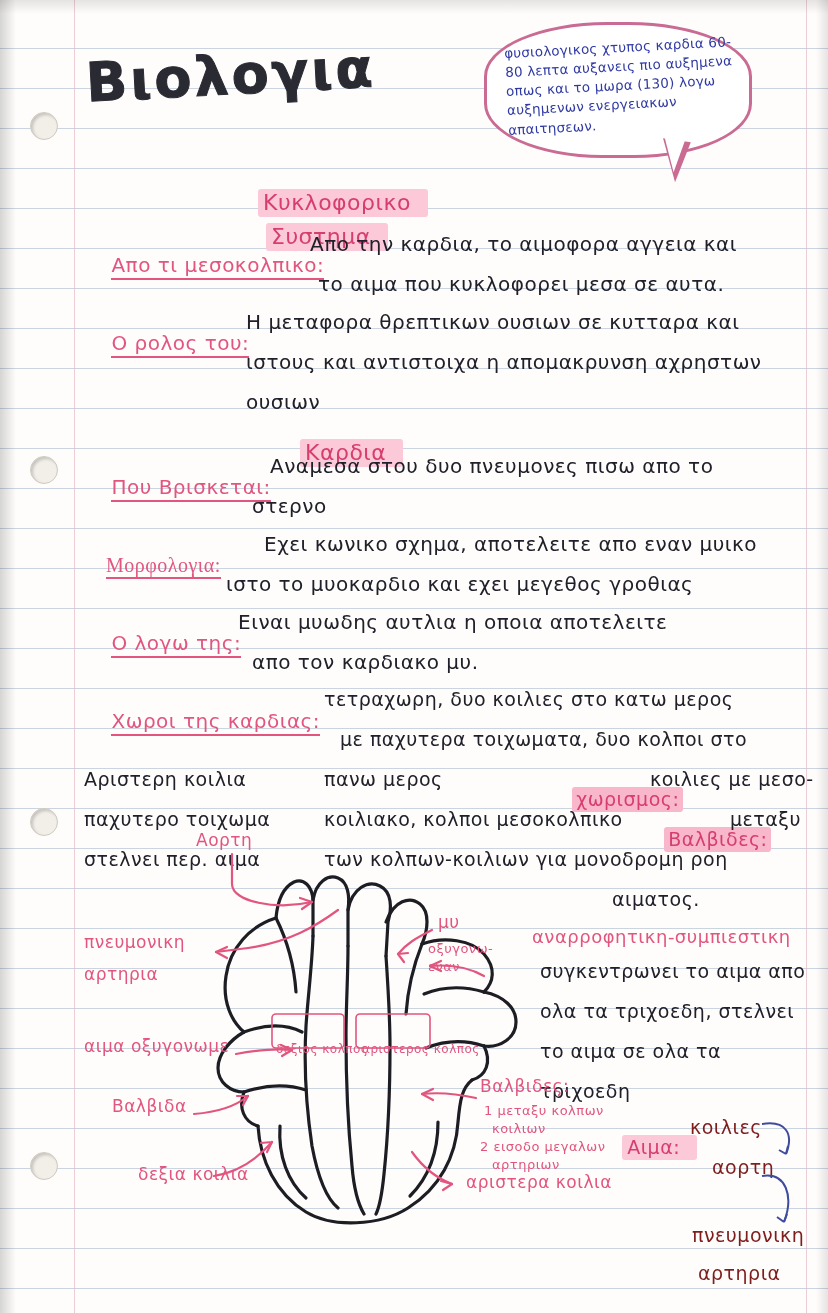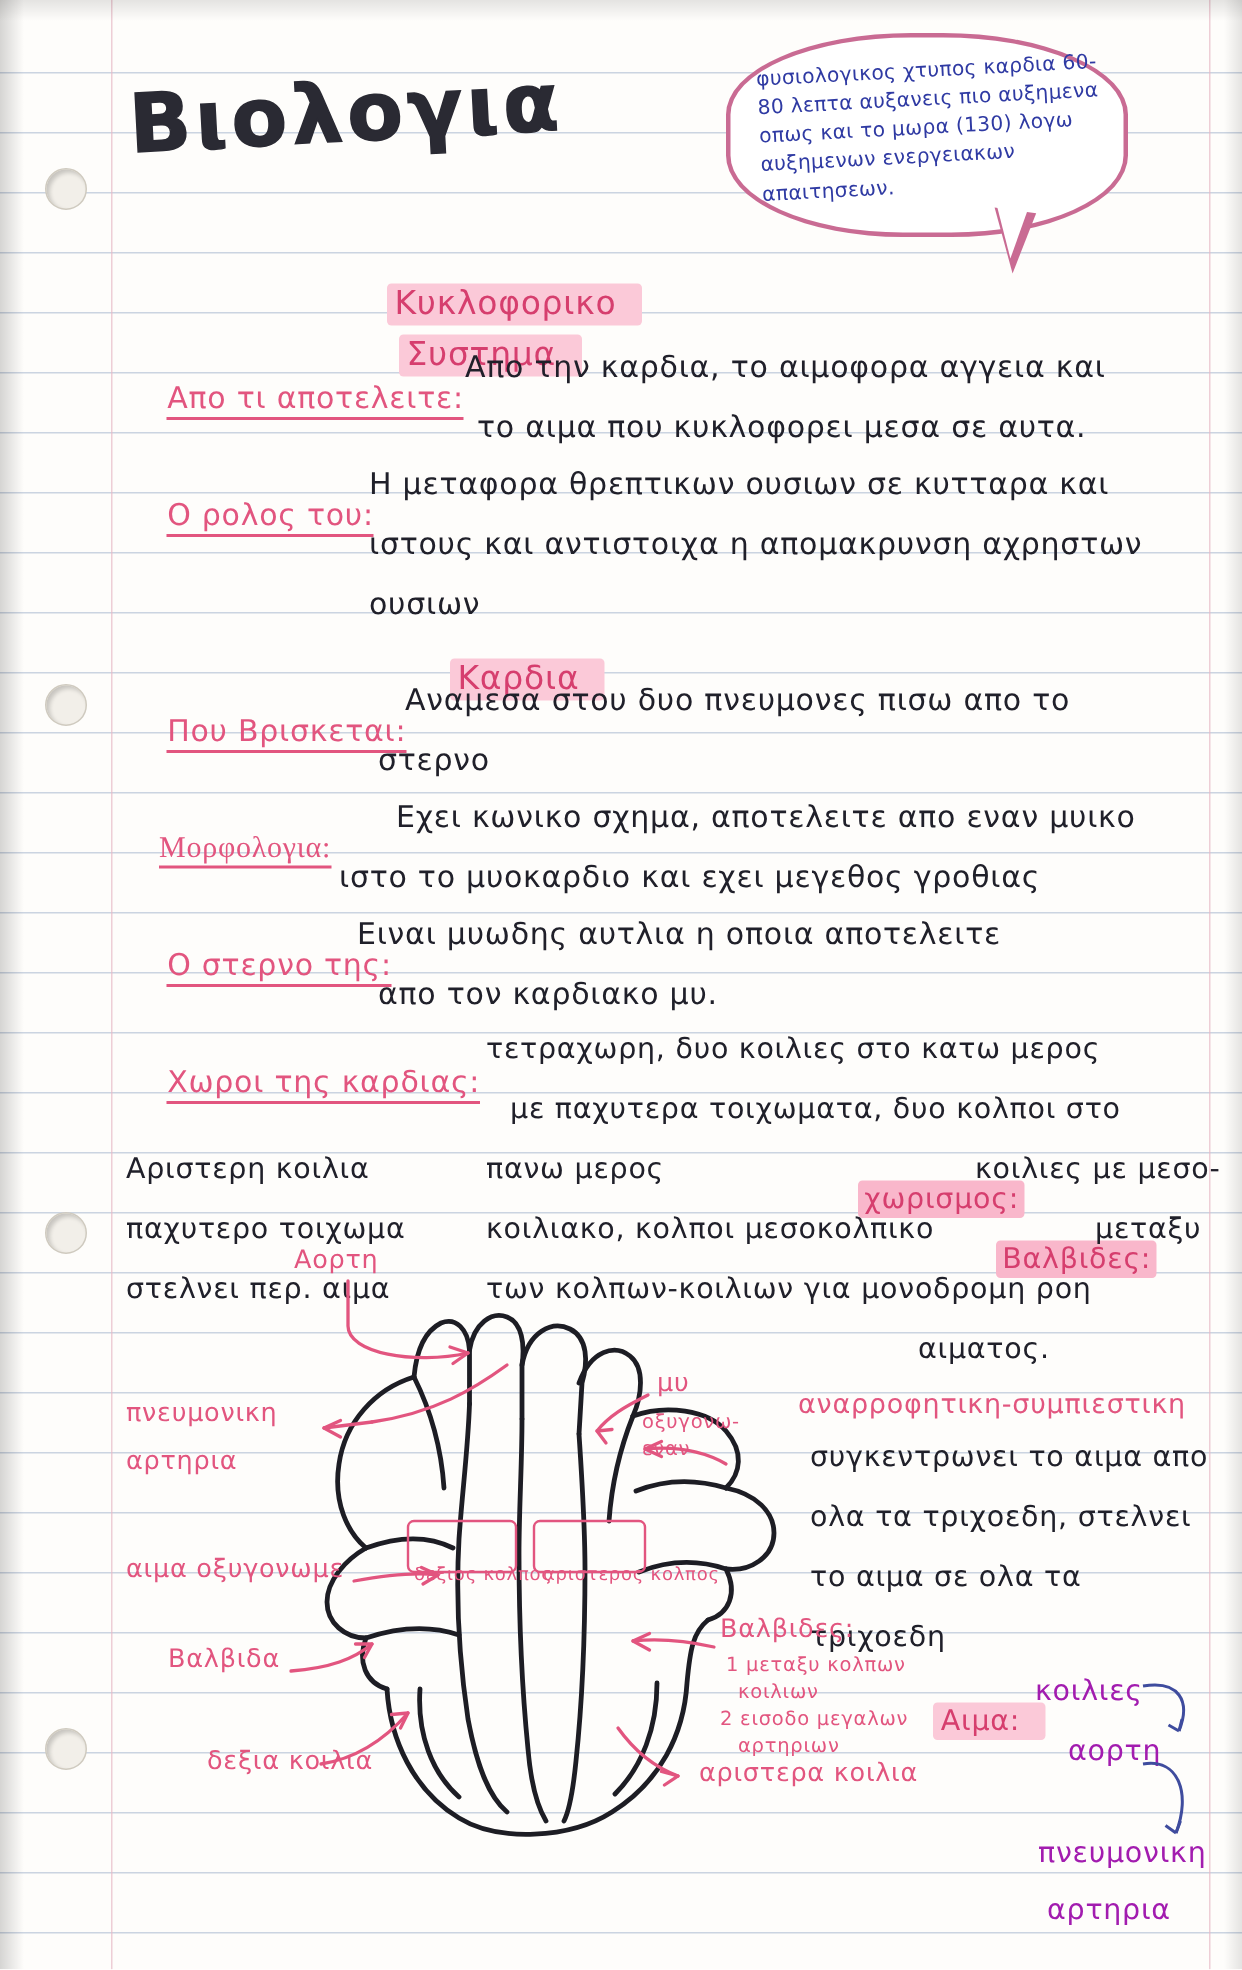--- a/index.html
+++ b/index.html
@@ -72,21 +72,21 @@
     position: absolute;
     font-family: "DejaVu Sans", sans-serif;
     color: #1c1c22;
     white-space: pre;
     line-height: 1.05;
     letter-spacing: .5px;
   }
   .ink-black { color: #20202a; }
   .ink-pink  { color: #e2557f; }
   .ink-pink-d{ color: #d63e6e; }
-  .ink-blue  { color: #a21caf; }
+  .ink-blue  { color: #7f1d1d; }
 
   .title {
     font-size: 54px;
     font-weight: 700;
     color: #2a2a33;
     letter-spacing: 3px;
     -webkit-text-stroke: 1px #2a2a33;
   }
 
   .hl {
@@ -232,21 +232,21 @@
     <span class="hl">Κυκλοφορικο</span>
   </div>
   <div class="hw sz-22 ink-pink-d" style="left:236px; top:202px;">
     <span class="hl">Συστημα</span>
   </div>
   <div class="hw sz-22 ink-pink-d" style="left:270px; top:418px;">
     <span class="hl">Καρδια</span>
   </div>
 
   <div class="hw sz-20 ink-pink" style="left:84px; top:234px;">
-    <span class="ul">Απο τι αποτελειτε:</span>
+    <span class="ul">Απο τι μεσοκολπικο:</span>
   </div>
   <div class="hw sz-20 ink-black" style="left:310px; top:234px;">Απο την καρδια, το αιμοφορα αγγεια και</div>
   <div class="hw sz-20 ink-black" style="left:318px; top:274px;">το αιμα που κυκλοφορει μεσα σε αυτα.</div>
 
   <div class="hw sz-20 ink-pink" style="left:84px; top:312px;">
     <span class="ul">Ο ρολος του:</span>
   </div>
   <div class="hw sz-20 ink-black" style="left:246px; top:312px;">Η μεταφορα θρεπτικων ουσιων σε κυτταρα και</div>
   <div class="hw sz-20 ink-black" style="left:246px; top:352px;">ιστους και αντιστοιχα η απομακρυνση αχρηστων</div>
   <div class="hw sz-20 ink-black" style="left:246px; top:392px;">ουσιων</div>
@@ -257,21 +257,21 @@
   <div class="hw sz-20 ink-black" style="left:270px; top:456px;">Αναμεσα στου δυο πνευμονες πισω απο το</div>
   <div class="hw sz-20 ink-black" style="left:252px; top:496px;">στερνο</div>
 
   <div class="hw sz-20 ink-pink" style="left:84px; top:534px;font-family:Liberation Serif, serif;">
     <span class="ul">Μορφολογια:</span>
   </div>
   <div class="hw sz-20 ink-black" style="left:264px; top:534px;">Εχει κωνικο σχημα, αποτελειτε απο εναν μυικο</div>
   <div class="hw sz-20 ink-black" style="left:226px; top:574px;">ιστο το μυοκαρδιο και εχει μεγεθος γροθιας</div>
 
   <div class="hw sz-20 ink-pink" style="left:84px; top:612px;">
-    <span class="ul">Ο στερνο της:</span>
+    <span class="ul">Ο λογω της:</span>
   </div>
   <div class="hw sz-20 ink-black" style="left:238px; top:612px;">Ειναι μυωδης αυτλια η οποια αποτελειτε</div>
   <div class="hw sz-20 ink-black" style="left:252px; top:652px;">απο τον καρδιακο μυ.</div>
 
   <div class="hw sz-20 ink-pink" style="left:84px; top:690px;">
     <span class="ul">Χωροι της καρδιας:</span>
   </div>
   <div class="hw sz-19 ink-black" style="left:324px; top:690px;">τετραχωρη, δυο κοιλιες στο κατω μερος</div>
   <div class="hw sz-19 ink-black" style="left:340px; top:730px;">με παχυτερα τοιχωματα, δυο κολποι στο</div>
   <div class="hw sz-19 ink-black" style="left:324px; top:770px;">πανω μερος</div>

